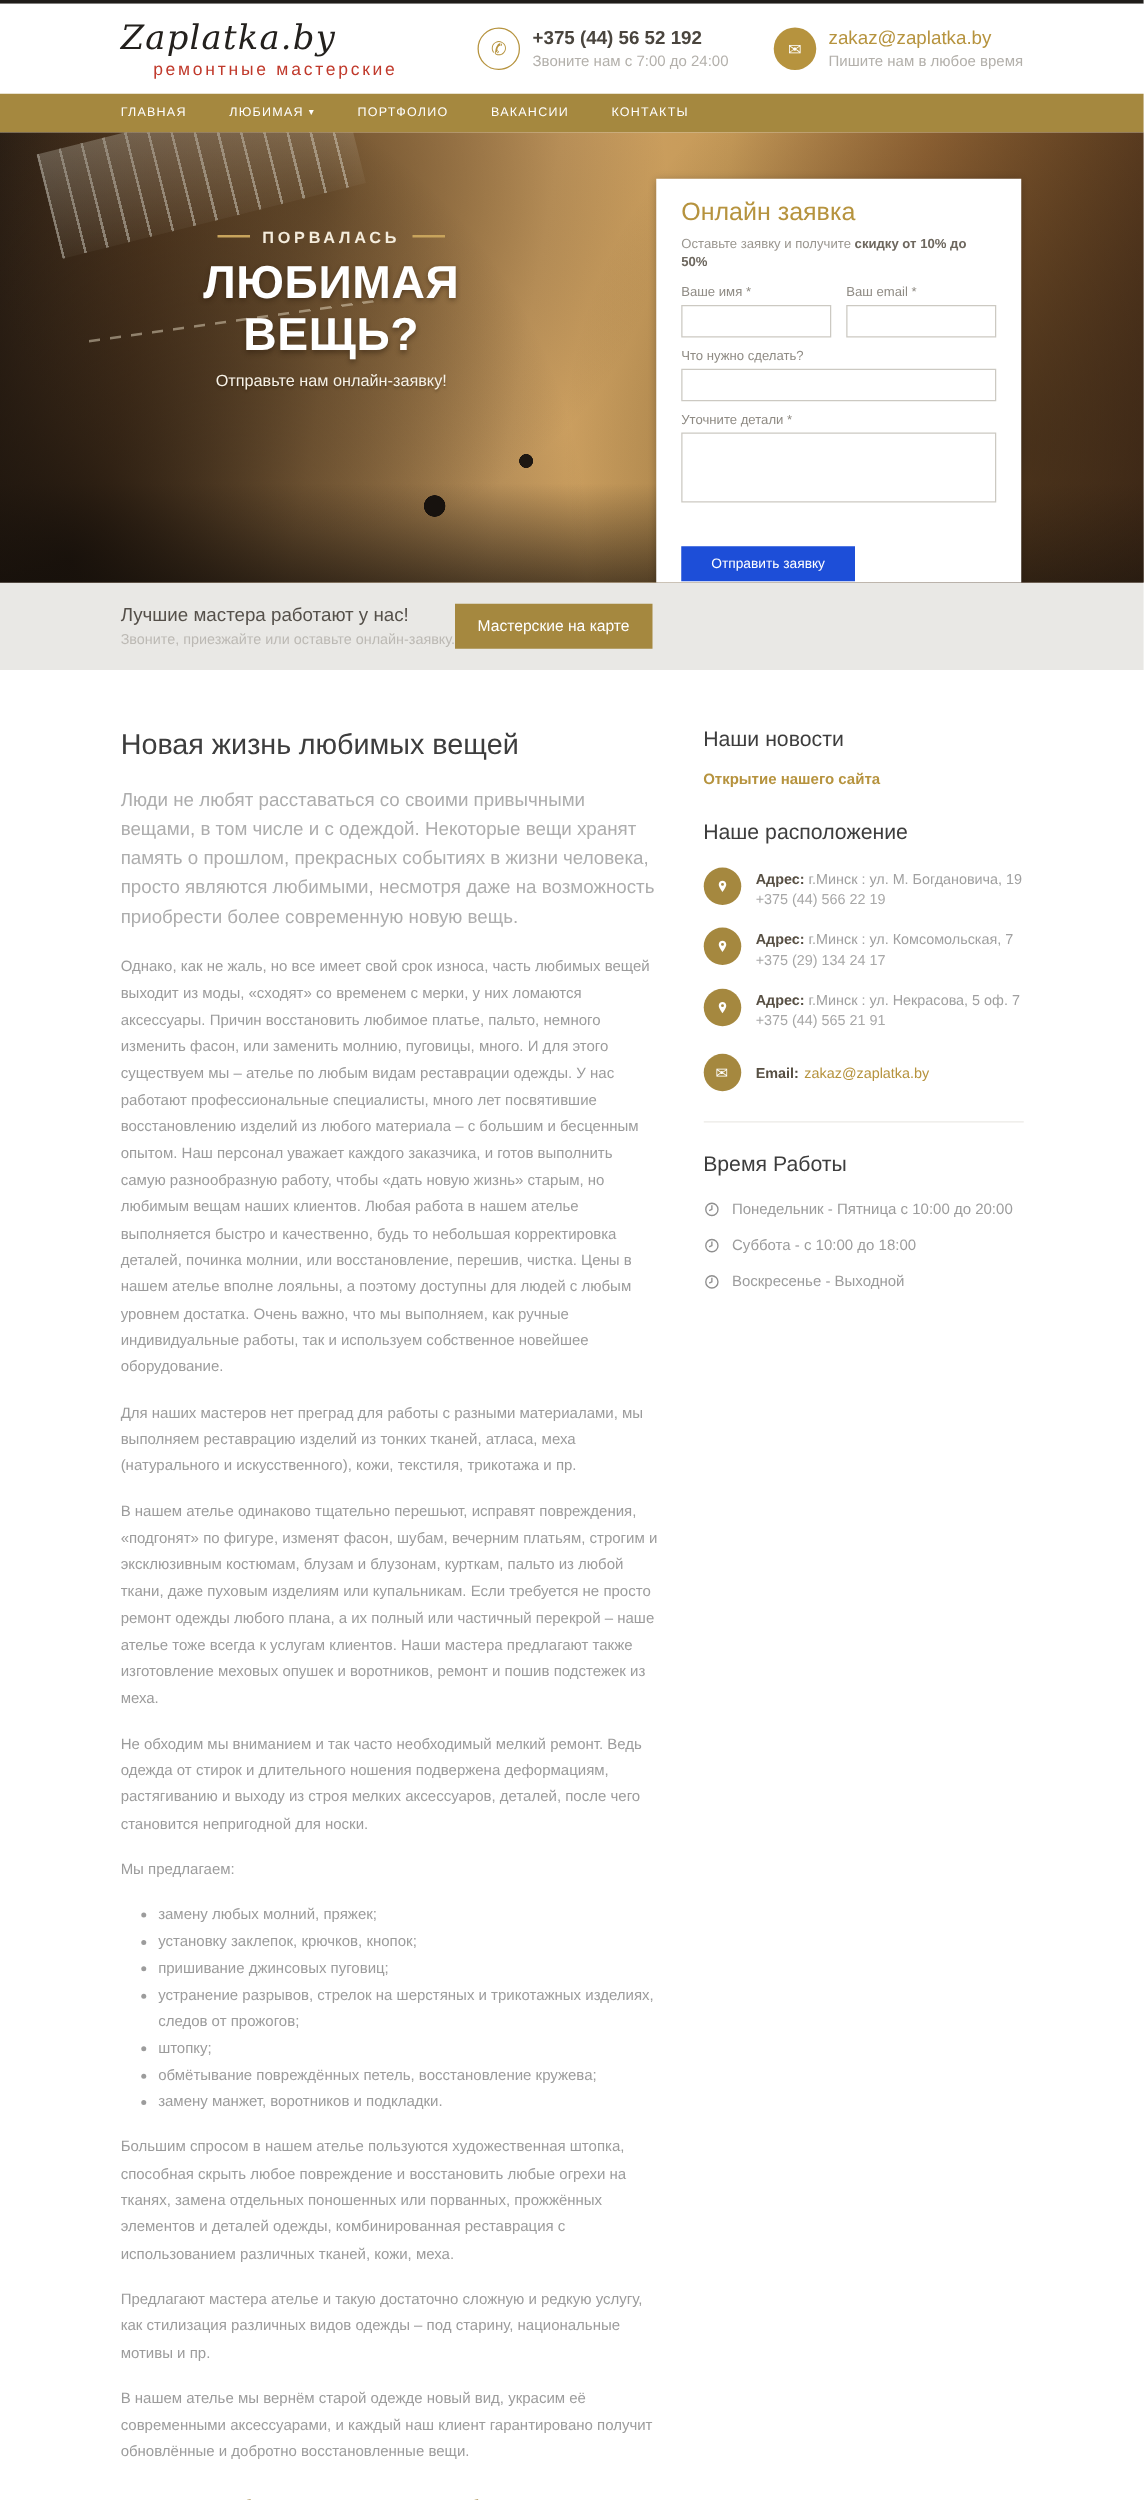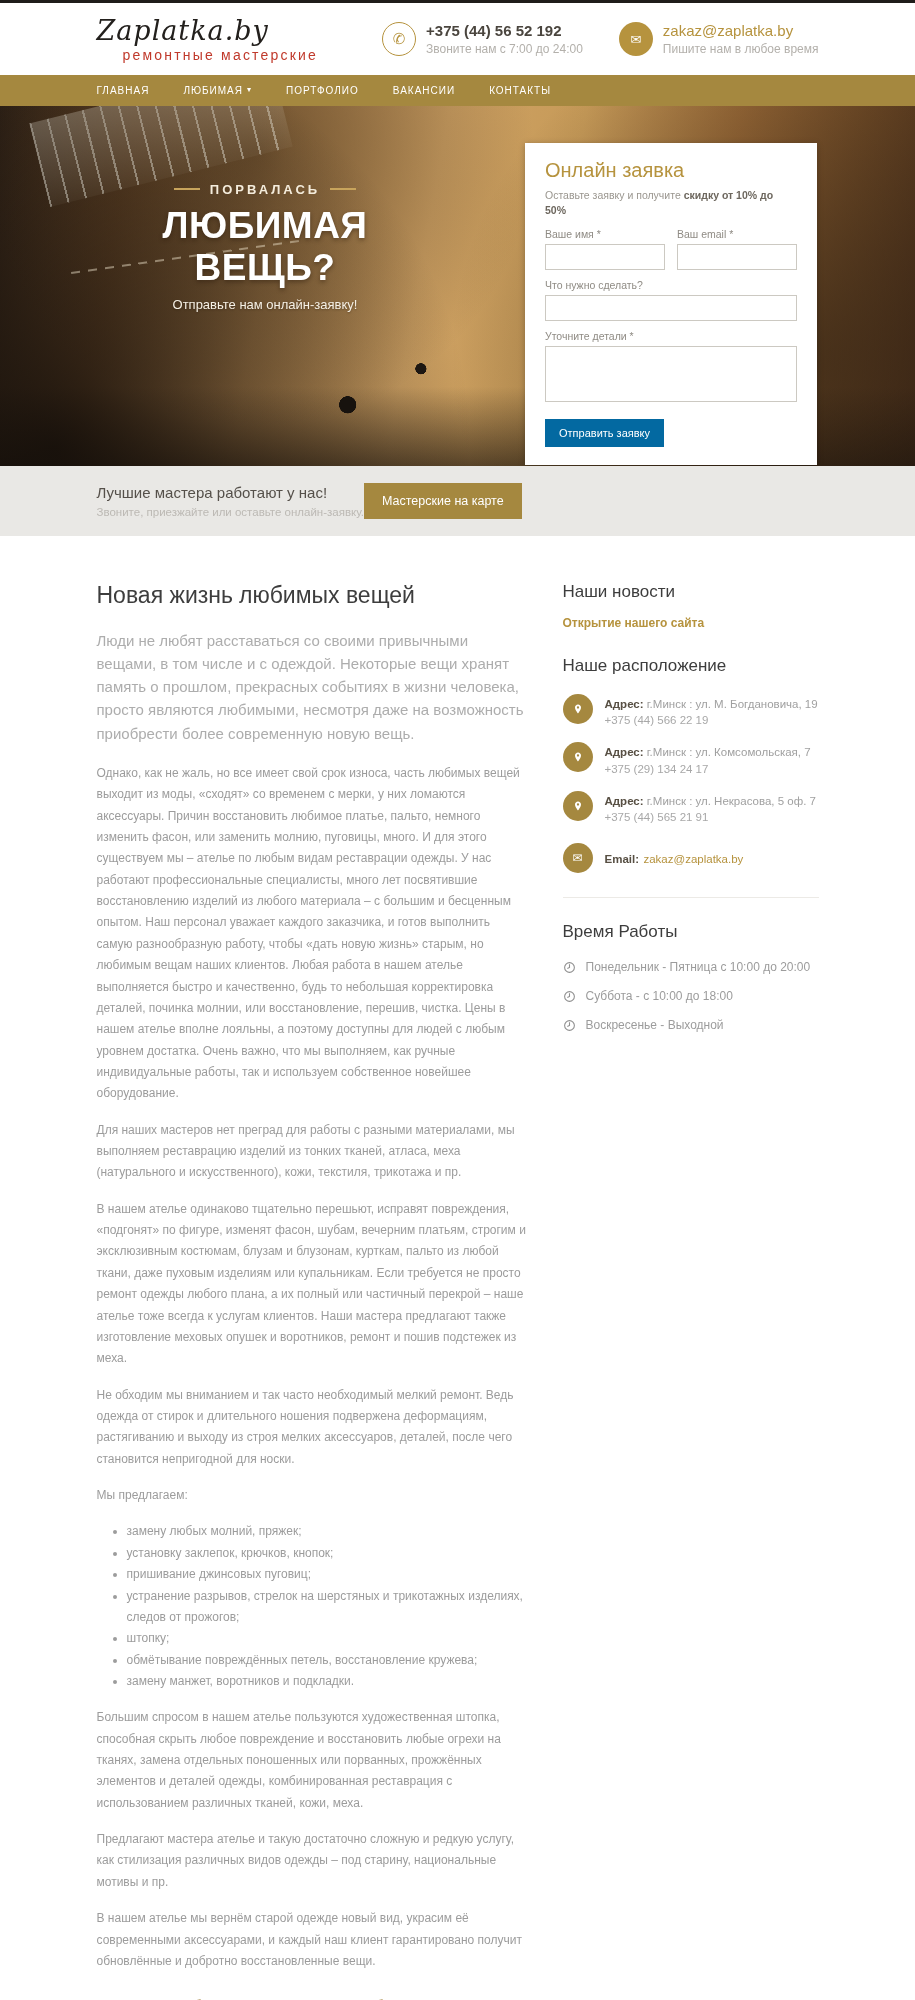--- a/index.html
+++ b/index.html
@@ -62,21 +62,21 @@
   
   .req-form { position:absolute; top:37px; right:98px; width:292px; background:#fff; padding:16px 20px 18px; box-shadow:0 1px 6px rgba(0,0,0,.25); }
   .form-title { color:#b6933e; font-size:20px; font-weight:normal; margin-bottom:6px; }
   .form-intro { font-size:10.5px; color:#9a968f; line-height:1.45; margin-bottom:10px; }
   .form-intro b { color:#6d675e; }
   .form-row { display:flex; gap:12px; }
   .form-field { margin-bottom:9px; flex:1; }
   .form-label { font-size:10.5px; color:#8f8b84; margin-bottom:4px; display:block; }
   .form-input, .form-textarea { width:100%; border:1px solid #ccc9c2; background:#fff; height:26px; font-size:11px; padding:0 6px; color:#555; }
   .form-textarea { height:56px; resize:none; padding:4px 6px; }
-  .form-submit { margin-top:4px; background:#0369a1; color:#fff; border:none; font-size:11px; padding:8px 14px; cursor:pointer; }
+  .form-submit { margin-top:21px; background:#1d4ed8; color:#fff; border:none; font-size:11px; padding:8px 24px; cursor:pointer; }
 
   
   .banner { background:#e9e8e5; padding:17px 0; }
   .banner .container { display:flex; align-items:center; justify-content:flex-start; }
   .banner-title { font-size:15px; color:#55504a; }
   .banner-sub { font-size:11.5px; color:#bcb9b4; margin-top:5px; }
   .banner-btn { background:#a5883f; color:#fff; font-size:12.5px; padding:11px 18px; border:none; cursor:pointer; }
 
   
   .main { padding:46px 0 40px; }

